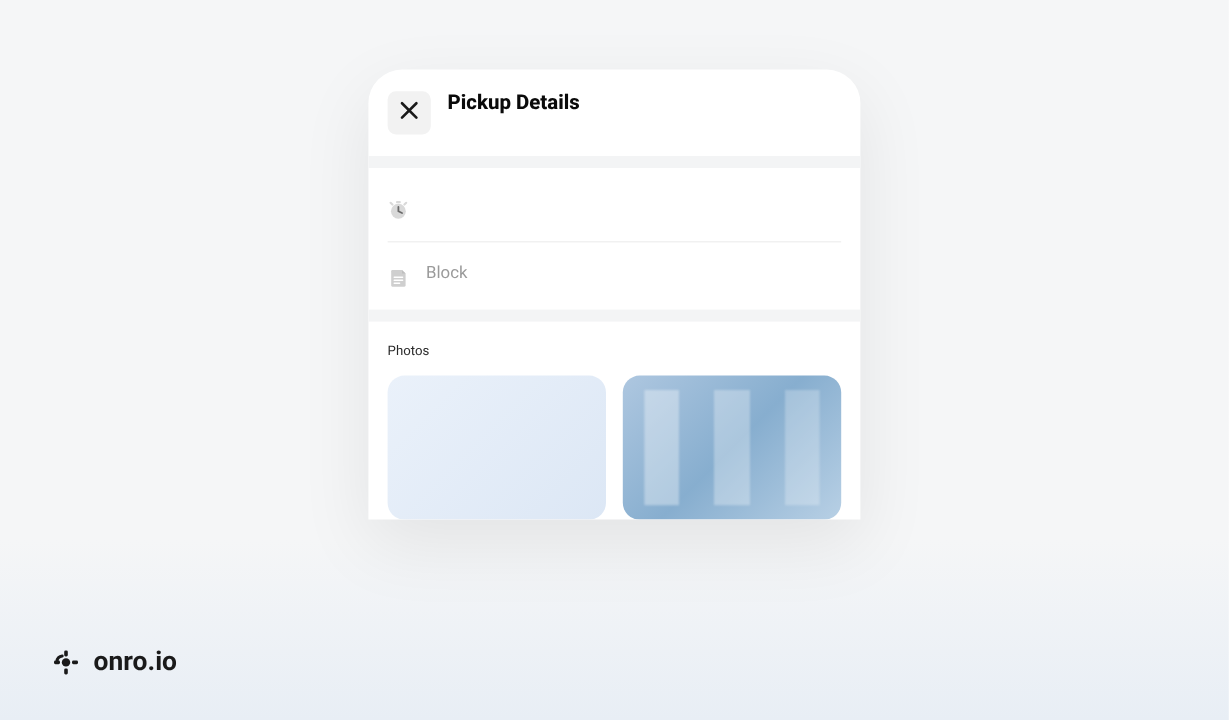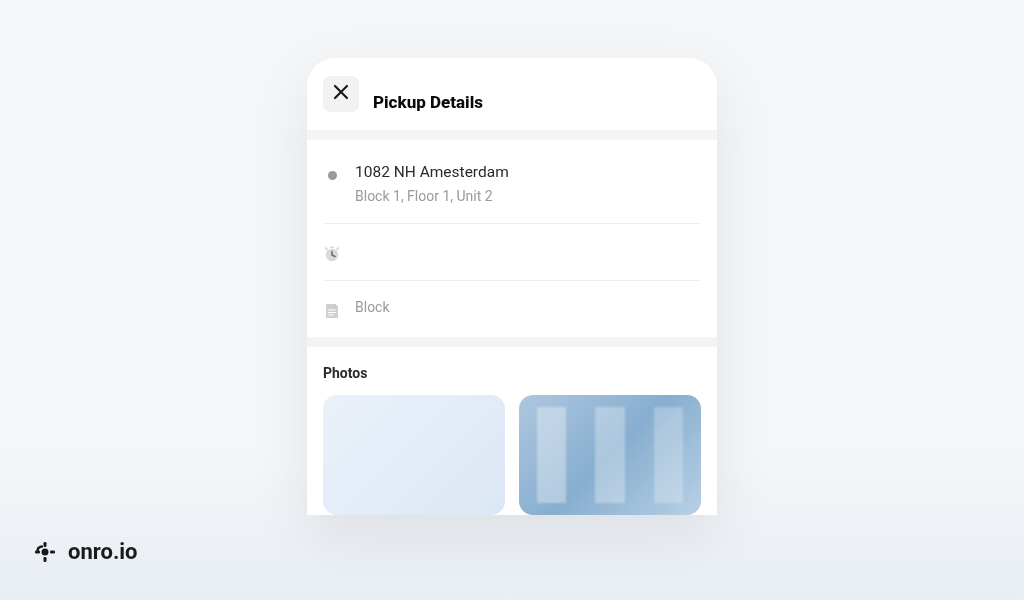--- a/index.html
+++ b/index.html
@@ -21,21 +21,21 @@
       transform: translateX(-50%);
       top: 58px;
       width: 410px;
       background: #fff;
       border-radius: 28px 28px 0 0;
       box-shadow: 0 20px 60px rgba(0,0,0,0.08);
       overflow: hidden;
     }
     .header {
       display: flex;
-      align-items: flex-end;
+      align-items: flex-start;
       padding: 18px 16px 18px 16px;
       gap: 14px;
     }
     .close-btn {
       width: 36px;
       height: 36px;
       background: #f2f2f2;
       border-radius: 7px;
       display: flex;
       align-items: center;
@@ -95,22 +95,22 @@
       background: #f3f4f4;
       border-radius: 8px;
       display: flex;
       align-items: center;
       justify-content: center;
       cursor: pointer;
       align-self: center;
       flex-shrink: 0;
     }
     .section-title {
-      font-size: 14px;
-      font-weight: 700;
+      font-size: 11px;
+      font-weight: 400;
       color: #2a2a2a;
       padding: 18px 16px 14px 16px;
     }
     .photos-row {
       display: flex;
       gap: 14px;
       padding: 0 16px;
     }
     .photo {
       flex: 1;
@@ -131,21 +131,21 @@
       top: 10%;
       left: 10%;
       right: 10%;
       bottom: 10%;
       background:
         linear-gradient(90deg, rgba(255,255,255,0.35) 0 20%, transparent 20% 40%, rgba(255,255,255,0.3) 40% 60%, transparent 60% 80%, rgba(255,255,255,0.25) 80% 100%);
       filter: blur(1px);
     }
     .brand {
       position: absolute;
-      left: 34px;
+      left: 44px;
       bottom: 36px;
       display: flex;
       align-items: center;
       gap: 12px;
     }
     .brand-icon {
       width: 22px;
       height: 22px;
     }
     .brand-text {
@@ -173,29 +173,20 @@
           </svg>
       </span>
     </div>
     <div class="title">Pickup Details</div>
   </div>
 
   <div class="gap"></div>
 
   <div class="content">
 
-    <div class="row">
-      <div class="row-icon">
-        <div class="dot"></div>
-      </div>
-      <div class="row-body">
-        <div class="primary-text">1082 NH Amesterdam</div>
-        <div class="secondary-text">Block 1, Floor 1, Unit 2</div>
-      </div>
-    </div>
 
     <div class="row">
       <div class="row-icon">
         <svg width="18" height="18" viewBox="0 0 18 18">
           <circle cx="9" cy="10" r="6.2" fill="#d9d9d9"></circle>
           <path d="M9 6.5 V10 L12 11.5" stroke="#6a6a6a" stroke-width="1.5" stroke-linecap="round" fill="none"></path>
           <rect x="7" y="1.5" width="4" height="1.8" rx="0.8" fill="#d9d9d9"></rect>
           <path d="M4 4.5 L2.5 3" stroke="#d9d9d9" stroke-width="1.8" stroke-linecap="round"></path>
           <path d="M14 4.5 L15.5 3" stroke="#d9d9d9" stroke-width="1.8" stroke-linecap="round"></path>
         </svg>

